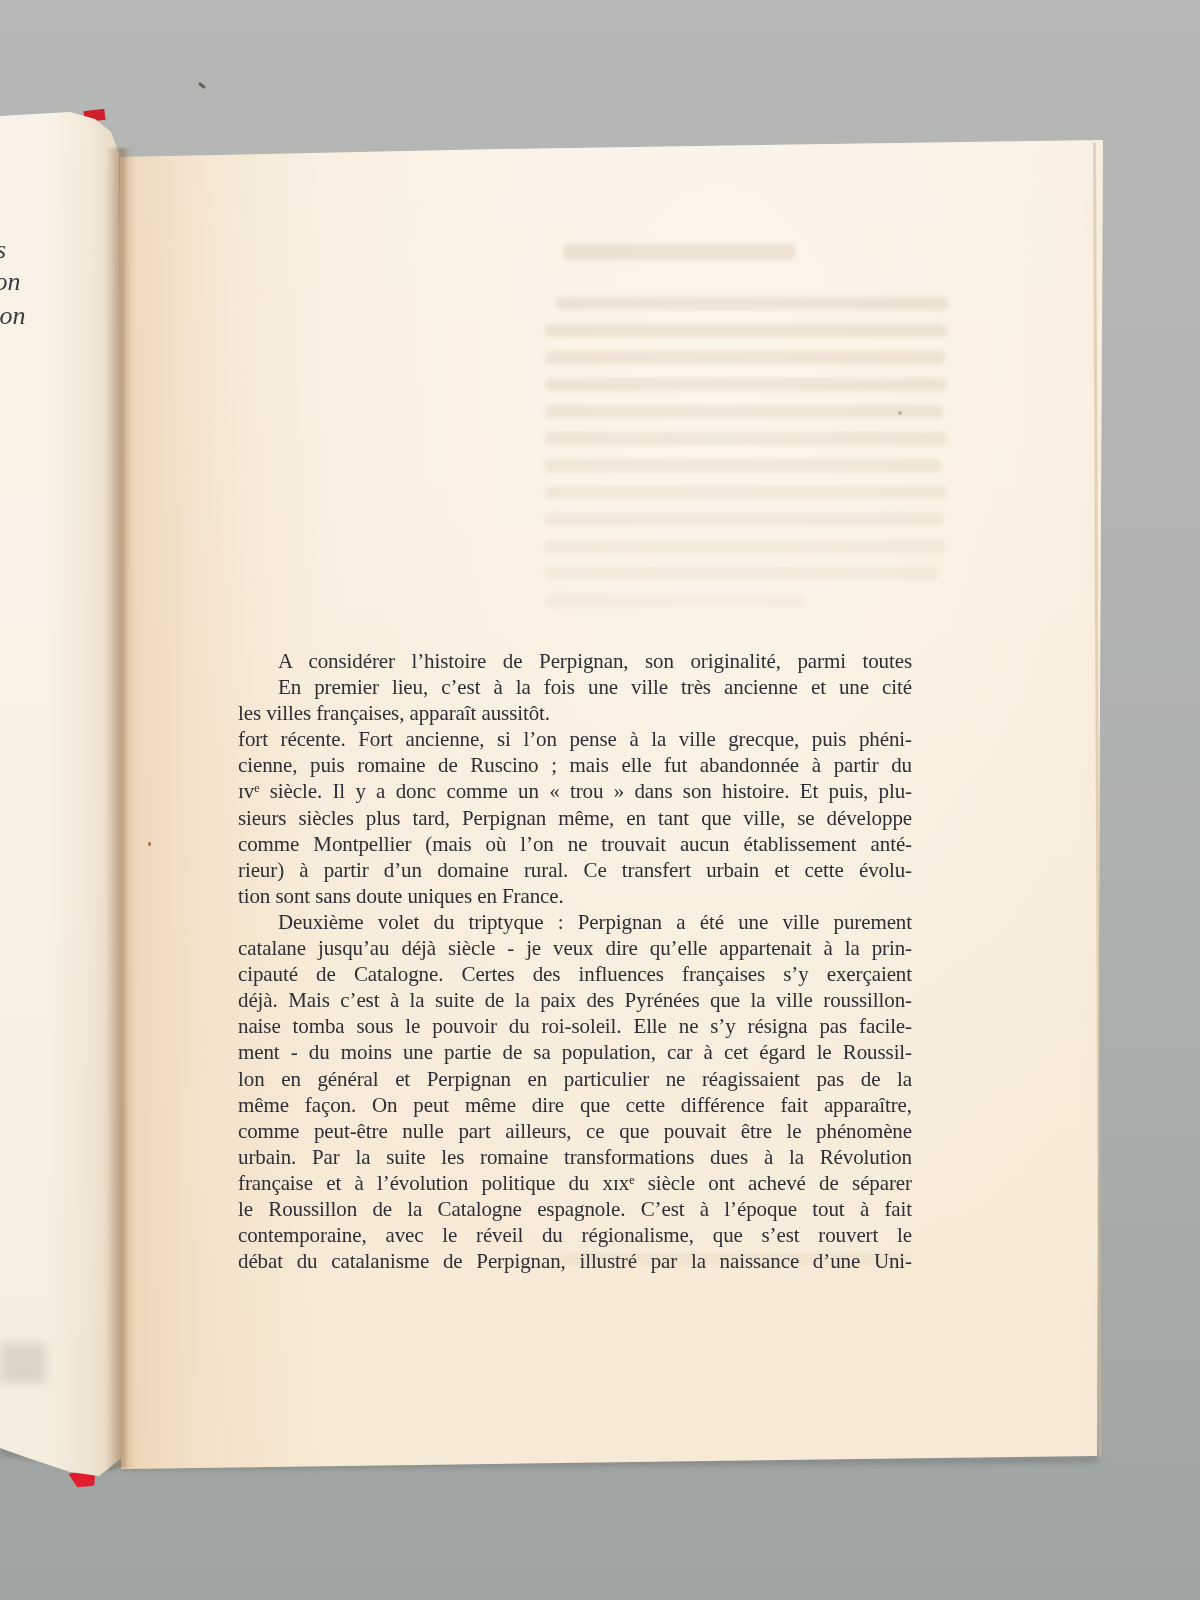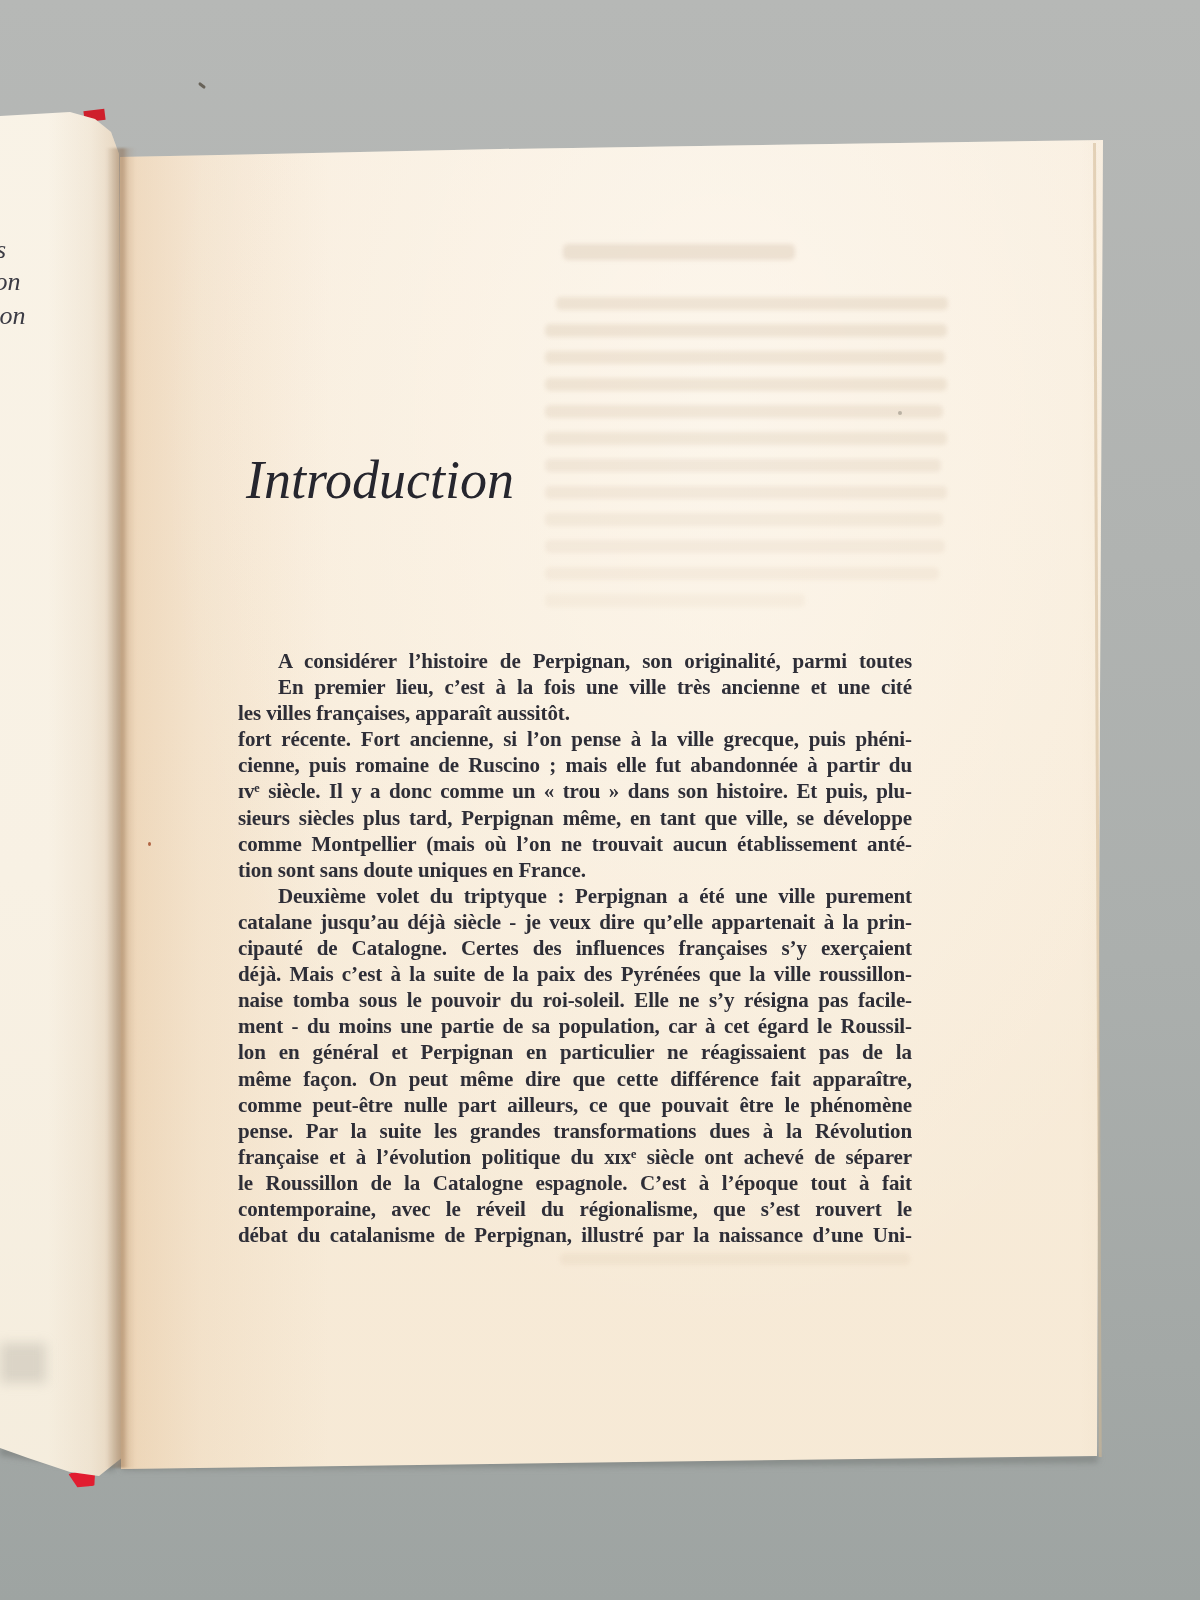--- a/index.html
+++ b/index.html
@@ -51,21 +51,21 @@
     position:absolute;color:#3c3c45;font-style:italic;font-size:26px;line-height:28px;white-space:nowrap;
   }
   .title{
     position:absolute;left:246px;top:450px;height:60px;line-height:60px;
     font-size:54px;font-style:italic;color:#26262e;letter-spacing:0px;white-space:nowrap;
   }
   .body-text{
     position:absolute;left:238px;top:648px;width:674px;
     font-size:21px;color:#2e2e37;letter-spacing:-0.1px;
   }
-  .line{line-height:26.1px;text-align:justify;text-align-last:justify;font-weight:bold;}
+  .line{line-height:26.1px;text-align:justify;text-align-last:justify;}
   .line.end{text-align-last:left;}
   .line.indent{text-indent:40px;}
   
   .ghost{position:absolute;border-radius:5px;filter:blur(2px);}
   .ghost-blob{position:absolute;filter:blur(6px);}
   .speck{position:absolute;border-radius:50%;}
 </style>
 </head>
 <body>
 
@@ -97,42 +97,42 @@
     <div class="ghost" style="left:545px;top:459px;width:396px;height:13px;background:rgba(168,132,92,0.11);"></div>
     <div class="ghost" style="left:545px;top:486px;width:402px;height:13px;background:rgba(168,132,92,0.10);"></div>
     <div class="ghost" style="left:545px;top:513px;width:398px;height:13px;background:rgba(168,132,92,0.09);"></div>
     <div class="ghost" style="left:545px;top:540px;width:400px;height:13px;background:rgba(168,132,92,0.08);"></div>
     <div class="ghost" style="left:545px;top:567px;width:394px;height:13px;background:rgba(168,132,92,0.07);"></div>
     <div class="ghost" style="left:545px;top:594px;width:260px;height:13px;background:rgba(168,132,92,0.06);"></div>
     <div class="ghost" style="left:560px;top:1253px;width:350px;height:12px;background:rgba(168,132,92,0.07);"></div>
     <div class="ghost-blob" style="left:0;top:1343px;width:46px;height:40px;background:rgba(150,148,138,0.28);"></div>
   </div>
 
-  <div class="title">Introduction</div>
 
   <div class="body-text">
     <div class="line indent">A considérer l’histoire de Perpignan, son originalité, parmi toutes</div>
     <div class="line indent">En premier lieu, c’est à la fois une ville très ancienne et une cité</div>
     <div class="line end">les villes françaises, apparaît aussitôt.</div>
     <div class="line">fort récente. Fort ancienne, si l’on pense à la ville grecque, puis phéni-</div>
     <div class="line">cienne, puis romaine de Ruscino ; mais elle fut abandonnée à partir du</div>
     <div class="line">ɪᴠᵉ siècle. Il y a donc comme un « trou » dans son histoire. Et puis, plu-</div>
     <div class="line">sieurs siècles plus tard, Perpignan même, en tant que ville, se développe</div>
     <div class="line">comme Montpellier (mais où l’on ne trouvait aucun établissement anté-</div>
+    <div class="line">rieur) à partir d’un domaine rural. Ce transfert urbain et cette évolu-</div>
     <div class="line end">tion sont sans doute uniques en France.</div>
     <div class="line indent">Deuxième volet du triptyque : Perpignan a été une ville purement</div>
     <div class="line">catalane jusqu’au déjà siècle - je veux dire qu’elle appartenait à la prin-</div>
     <div class="line">cipauté de Catalogne. Certes des influences françaises s’y exerçaient</div>
     <div class="line">déjà. Mais c’est à la suite de la paix des Pyrénées que la ville roussillon-</div>
     <div class="line">naise tomba sous le pouvoir du roi-soleil. Elle ne s’y résigna pas facile-</div>
     <div class="line">ment - du moins une partie de sa population, car à cet égard le Roussil-</div>
     <div class="line">lon en général et Perpignan en particulier ne réagissaient pas de la</div>
     <div class="line">même façon. On peut même dire que cette différence fait apparaître,</div>
     <div class="line">comme peut-être nulle part ailleurs, ce que pouvait être le phénomène</div>
-    <div class="line">pense. Par la suite les grandes transformations dues à la Révolution</div>
+    <div class="line">urbain. Par la suite les romaine transformations dues à la Révolution</div>
     <div class="line">française et à l’évolution politique du xɪxᵉ siècle ont achevé de séparer</div>
     <div class="line">le Roussillon de la Catalogne espagnole. C’est à l’époque tout à fait</div>
     <div class="line">contemporaine, avec le réveil du régionalisme, que s’est rouvert le</div>
     <div class="line">débat du catalanisme de Perpignan, illustré par la naissance d’une Uni-</div>
   </div>
 
   <div class="speck" style="left:198px;top:84px;width:8px;height:3px;background:rgba(85,78,66,0.8);transform:rotate(38deg);border-radius:2px;"></div>
   <div class="speck" style="left:898px;top:411px;width:4px;height:4px;background:rgba(120,115,105,0.45);"></div>
   <div class="speck" style="left:148px;top:842px;width:3px;height:4px;background:rgba(165,80,46,0.85);"></div>
 

